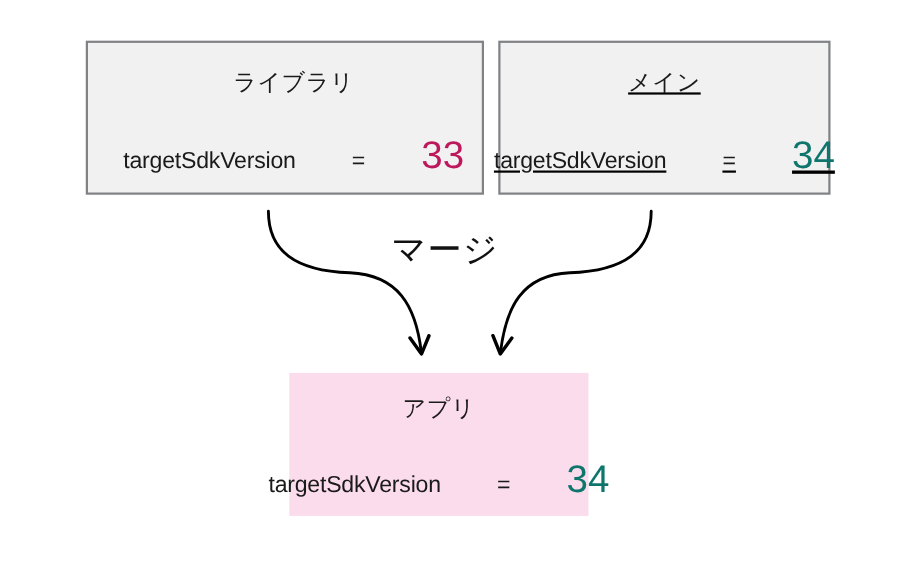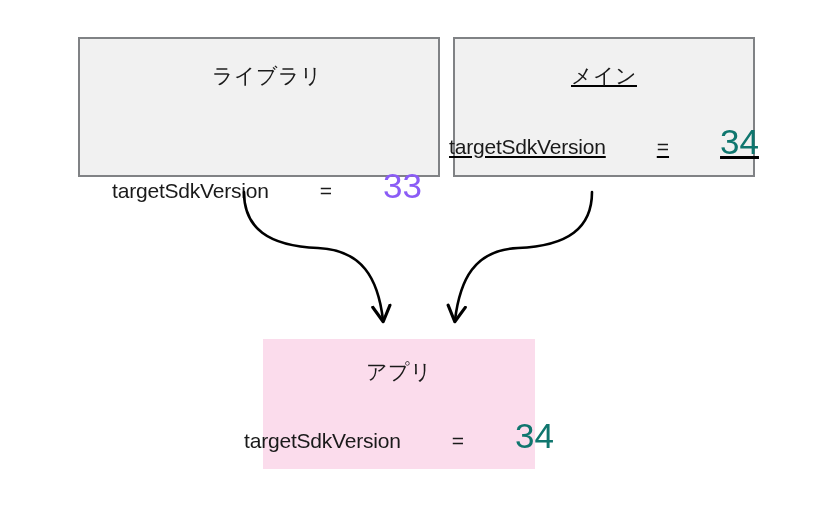--- a/index.html
+++ b/index.html
@@ -64,21 +64,21 @@
     font-size: 21px;
     color: #1a1a1a;
     margin: 0 7px;
   }
 
   .prop-val {
     font-size: 35px;
     line-height: 1;
   }
 
-  .val-blue  { color: #8b5cf6; margin-top: 44px; }
+  .val-blue  { color: #be185d; }
   .val-red   { color: #0f766e; }
 
   
   #node-library {
     left: 78px;  top: 37px;  width: 362px; height: 140px; padding-left: 16px;
   }
   #node-main {
     left: 453px; top: 37px;  width: 302px; height: 140px; text-decoration: underline;
   }
   #node-app {
@@ -153,14 +153,15 @@
 
     <path d="M 244 192
              C 244 228, 268 246, 318 248
              C 362 250, 378 278, 383 320" fill="none" stroke="#000000" stroke-width="2.6" stroke-linecap="round" marker-end="url(#head-black)"></path>
 
     <path d="M 592 192
              C 592 228, 568 246, 518 248
              C 474 250, 460 280, 455 320" fill="none" stroke="#000000" stroke-width="2.6" stroke-linecap="round" marker-end="url(#head-black)"></path>
   </svg>
 
+  <div id="merge-label">マージ</div>
 
 </div>
 
 </body></html>

